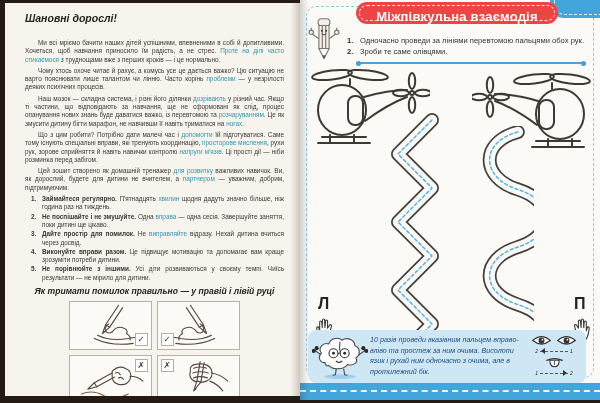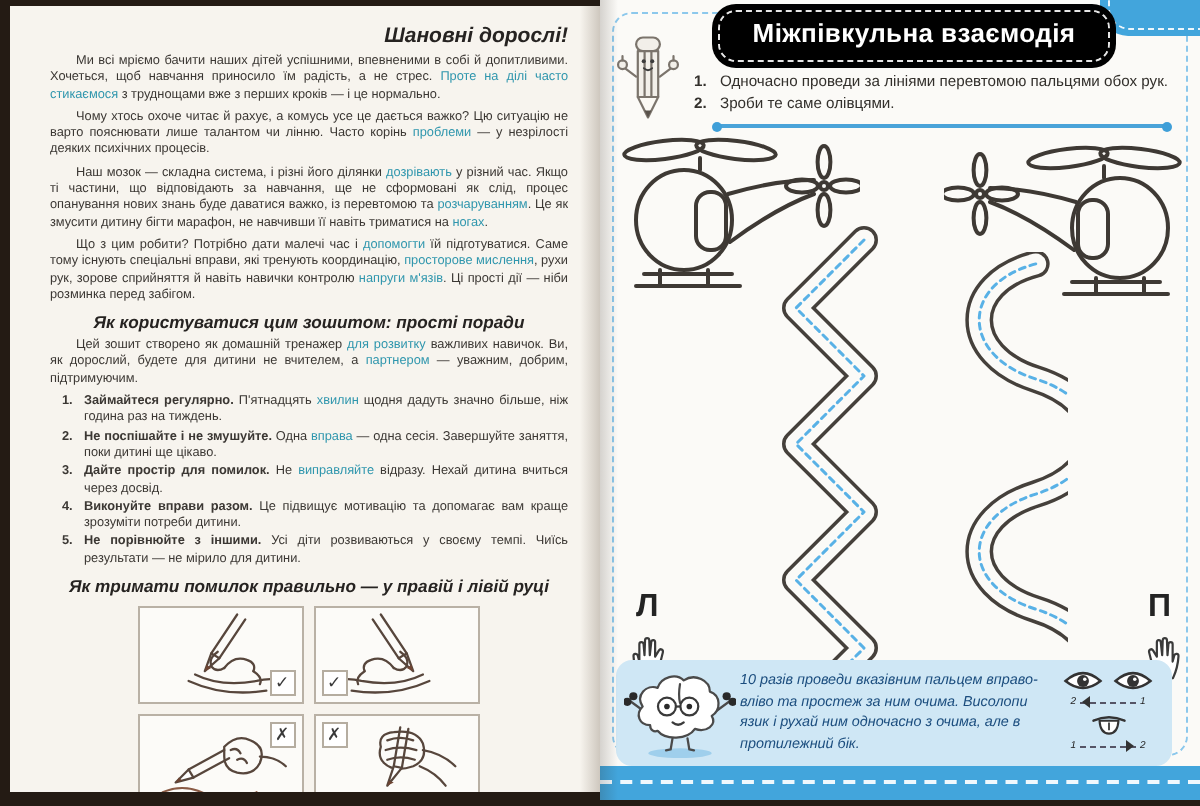--- a/index.html
+++ b/index.html
@@ -3,41 +3,41 @@
 <meta charset="utf-8">
 <style>
   html,body{margin:0;padding:0;width:600px;height:403px;overflow:hidden;background:#241b14;
     font-family:"Liberation Sans","DejaVu Sans",sans-serif;}
   .book{position:absolute;inset:0;}
   
   .left-page{position:absolute;left:5px;top:3px;width:295px;height:393px;background:#f7f4ee;
     padding:9px 16px 6px 20px;box-sizing:border-box;overflow:hidden;color:#3b3733;}
   .left-page::after{content:'';position:absolute;top:0;right:0;width:10px;height:100%;
     background:linear-gradient(to right,rgba(0,0,0,0),rgba(60,40,20,.22));}
-  h1.page-title{margin:0 0 3px 0;text-align:right;font-size:10.5px;font-style:italic;font-weight:700;color:#262321;}
+  h1.page-title{margin:0 0 15px 0;text-align:left;font-size:10.5px;font-style:italic;font-weight:700;color:#262321;}
   .para{font-size:6.4px;line-height:8.3px;text-align:justify;text-indent:13px;margin:0 0 3px 0;}
   .run-accent{color:#2f96ad;}
   .run-bold{font-weight:700;}
   h2.section-title{margin:4px 0 3px 0;text-align:center;font-size:8.6px;font-style:italic;font-weight:700;color:#262321;}
   .tip-row{display:flex;font-size:6.4px;line-height:8.3px;margin:0 0 1px 6px;}
   .tip-num{width:11px;font-weight:700;flex:none;}
   .tip-text{flex:1;text-align:justify;}
   .panels-grid{width:172px;margin:5px auto 0 auto;display:grid;grid-template-columns:83px 83px;
     grid-template-rows:49px 49px;gap:5px;}
   .panel{position:relative;background:#fcfbf8;border:1px solid #b9b1a5;}
   .panel svg{position:absolute;inset:0;width:100%;height:100%;}
   .mark-box{position:absolute;width:11px;height:11px;background:#fff;border:1px solid #b5ada0;
     font-size:8.5px;line-height:11px;text-align:center;color:#3a3a3a;}
   .mark-br{right:3px;bottom:3px}.mark-bl{left:3px;bottom:3px}.mark-tr{right:3px;top:3px}.mark-tl{left:3px;top:3px}
   
   .right-page{position:absolute;left:300px;top:0;width:300px;height:400px;background:#fbfaf7;overflow:hidden;}
   .right-page::before{content:'';position:absolute;left:0;top:0;width:9px;height:100%;
     background:linear-gradient(to right,rgba(40,30,20,.18),rgba(0,0,0,0));z-index:9;}
   .page-dash{position:absolute;left:6px;right:6px;top:6px;bottom:22px;border:1.5px dashed #8cc8ec;border-radius:10px;}
-  .banner{position:absolute;left:56px;top:2px;width:202px;height:32px;background:#000000;border-radius:12px;z-index:3;}
+  .banner{position:absolute;left:56px;top:2px;width:202px;height:22px;background:#ef4444;border-radius:12px;z-index:3;}
   .banner::after{content:'';position:absolute;inset:3px;border:1.5px dashed rgba(255,255,255,.9);border-radius:9px;}
   .banner .banner-label{position:absolute;width:100%;top:7px;text-align:center;color:#fff;
     font-size:13px;font-weight:700;letter-spacing:.2px;}
   .banner-corner{position:absolute;right:0;top:0;width:50px;height:18px;background:#42a5dc;
     border-bottom-left-radius:14px;z-index:2;}
   .banner-corner::after{content:'';position:absolute;left:4px;right:-2px;top:-2px;bottom:3px;
     border-bottom:1.5px dashed rgba(255,255,255,.9);border-left:1.5px dashed rgba(255,255,255,.9);
     border-bottom-left-radius:11px;}
   .mascot-pencil{position:absolute;left:7px;top:16px;width:34px;height:48px;z-index:4;}
   .steps{position:absolute;left:47px;top:35px;width:250px;z-index:4;}
@@ -85,21 +85,20 @@
 <div class="book">
 
   <div class="left-page">
     <h1 class="page-title">Шановні дорослі!</h1>
 
     <p class="para"><span>Ми всі мріємо бачити наших дітей успішними, впевненими в собі й допитливими. Хочеться, щоб навчання приносило їм радість, а не стрес. </span><span class="run-accent">Проте на ділі часто стикаємося</span><span> з труднощами вже з перших кроків — і це нормально.</span></p>
     <p class="para"><span>Чому хтось охоче читає й рахує, а комусь усе це дається важко? Цю ситуацію не варто пояснювати лише талантом чи лінню. Часто корінь </span><span class="run-accent">проблеми</span><span> — у незрілості деяких психічних процесів.</span></p>
     <p class="para"><span>Наш мозок — складна система, і різні його ділянки </span><span class="run-accent">дозрівають</span><span> у різний час. Якщо ті частини, що відповідають за навчання, ще не сформовані як слід, процес опанування нових знань буде даватися важко, із перевтомою та </span><span class="run-accent">розчаруванням</span><span>. Це як змусити дитину бігти марафон, не навчивши її навіть триматися на </span><span class="run-accent">ногах</span><span>.</span></p>
     <p class="para"><span>Що з цим робити? Потрібно дати малечі час і </span><span class="run-accent">допомогти</span><span> їй підготуватися. Саме тому існують спеціальні вправи, які тренують координацію, </span><span class="run-accent">просторове мислення</span><span>, рухи рук, зорове сприйняття й навіть навички контролю </span><span class="run-accent">напруги м'язів</span><span>. Ці прості дії — ніби розминка перед забігом.</span></p>
 
-    <h2 class="section-title">Як користуватися цим зошитом: прості поради</h2>
     <p class="para"><span>Цей зошит створено як домашній тренажер </span><span class="run-accent">для розвитку</span><span> важливих навичок. Ви, як дорослий, будете для дитини не вчителем, а </span><span class="run-accent">партнером</span><span> — уважним, добрим, підтримуючим.</span></p>
 
     <div>
       <div class="tip-row">
         <span class="tip-num">1.</span>
         <span class="tip-text"><span class="run-bold">Займайтеся регулярно.</span><span> П'ятнадцять </span><span class="run-accent">хвилин</span><span> щодня дадуть значно більше, ніж година раз на тиждень.</span></span>
       </div>
       <div class="tip-row">
         <span class="tip-num">2.</span>
         <span class="tip-text"><span class="run-bold">Не поспішайте і не змушуйте.</span><span> Одна </span><span class="run-accent">вправа</span><span> — одна сесія. Завершуйте заняття, поки дитині ще цікаво.</span></span>

